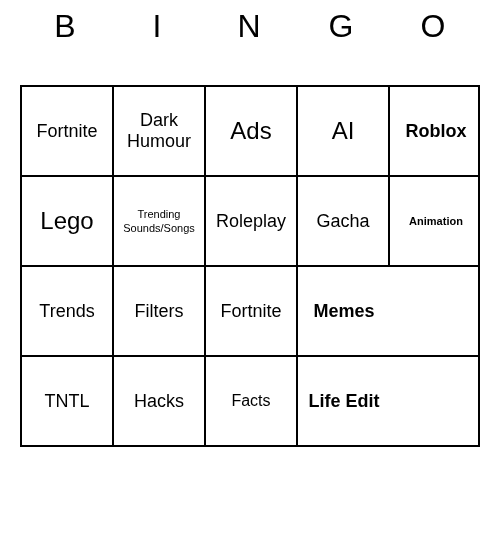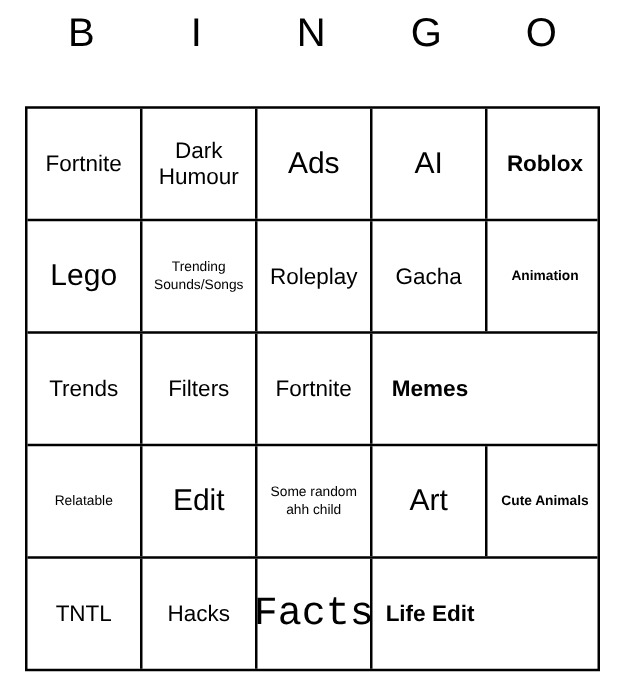--- a/index.html
+++ b/index.html
@@ -47,24 +47,23 @@
       justify-content: center;
       text-align: center;
       padding: 4px;
       flex-shrink: 0;
     }
     .bingo-cell:last-child {
       border-right: none;
       font-weight: bold;
     }
     .cell-text-large {
-      font-size: 32px;
+      font-size: 16px;
       font-weight: normal;
       line-height: 1.2;
-      font-family: Liberation Mono, monospace;
     }
     .cell-text-xlarge {
       font-size: 24px;
       font-weight: normal;
     }
     .cell-text-medium {
       font-size: 18px;
     }
     .cell-text-small {
       font-size: 11px;
@@ -126,37 +125,20 @@
       </div>
       <div class="bingo-cell">
         <span class="cell-text-medium">Fortnite</span>
       </div>
       <div class="bingo-cell">
         <span class="cell-text-medium">Memes</span>
       </div>
     </div>
     <div class="bingo-row">
       <div class="bingo-cell">
-        <span class="cell-text-small">Relatable</span>
-      </div>
-      <div class="bingo-cell">
-        <span class="cell-text-xlarge">Edit</span>
-      </div>
-      <div class="bingo-cell">
-        <span class="cell-text-small">Some random ahh child</span>
-      </div>
-      <div class="bingo-cell">
-        <span class="cell-text-xlarge">Art</span>
-      </div>
-      <div class="bingo-cell">
-        <span class="cell-text-small">Cute Animals</span>
-      </div>
-    </div>
-    <div class="bingo-row">
-      <div class="bingo-cell">
         <span class="cell-text-medium">TNTL</span>
       </div>
       <div class="bingo-cell">
         <span class="cell-text-medium">Hacks</span>
       </div>
       <div class="bingo-cell">
         <span class="cell-text-large">Facts</span>
       </div>
       <div class="bingo-cell">
         <span class="cell-text-medium">Life Edit</span>

